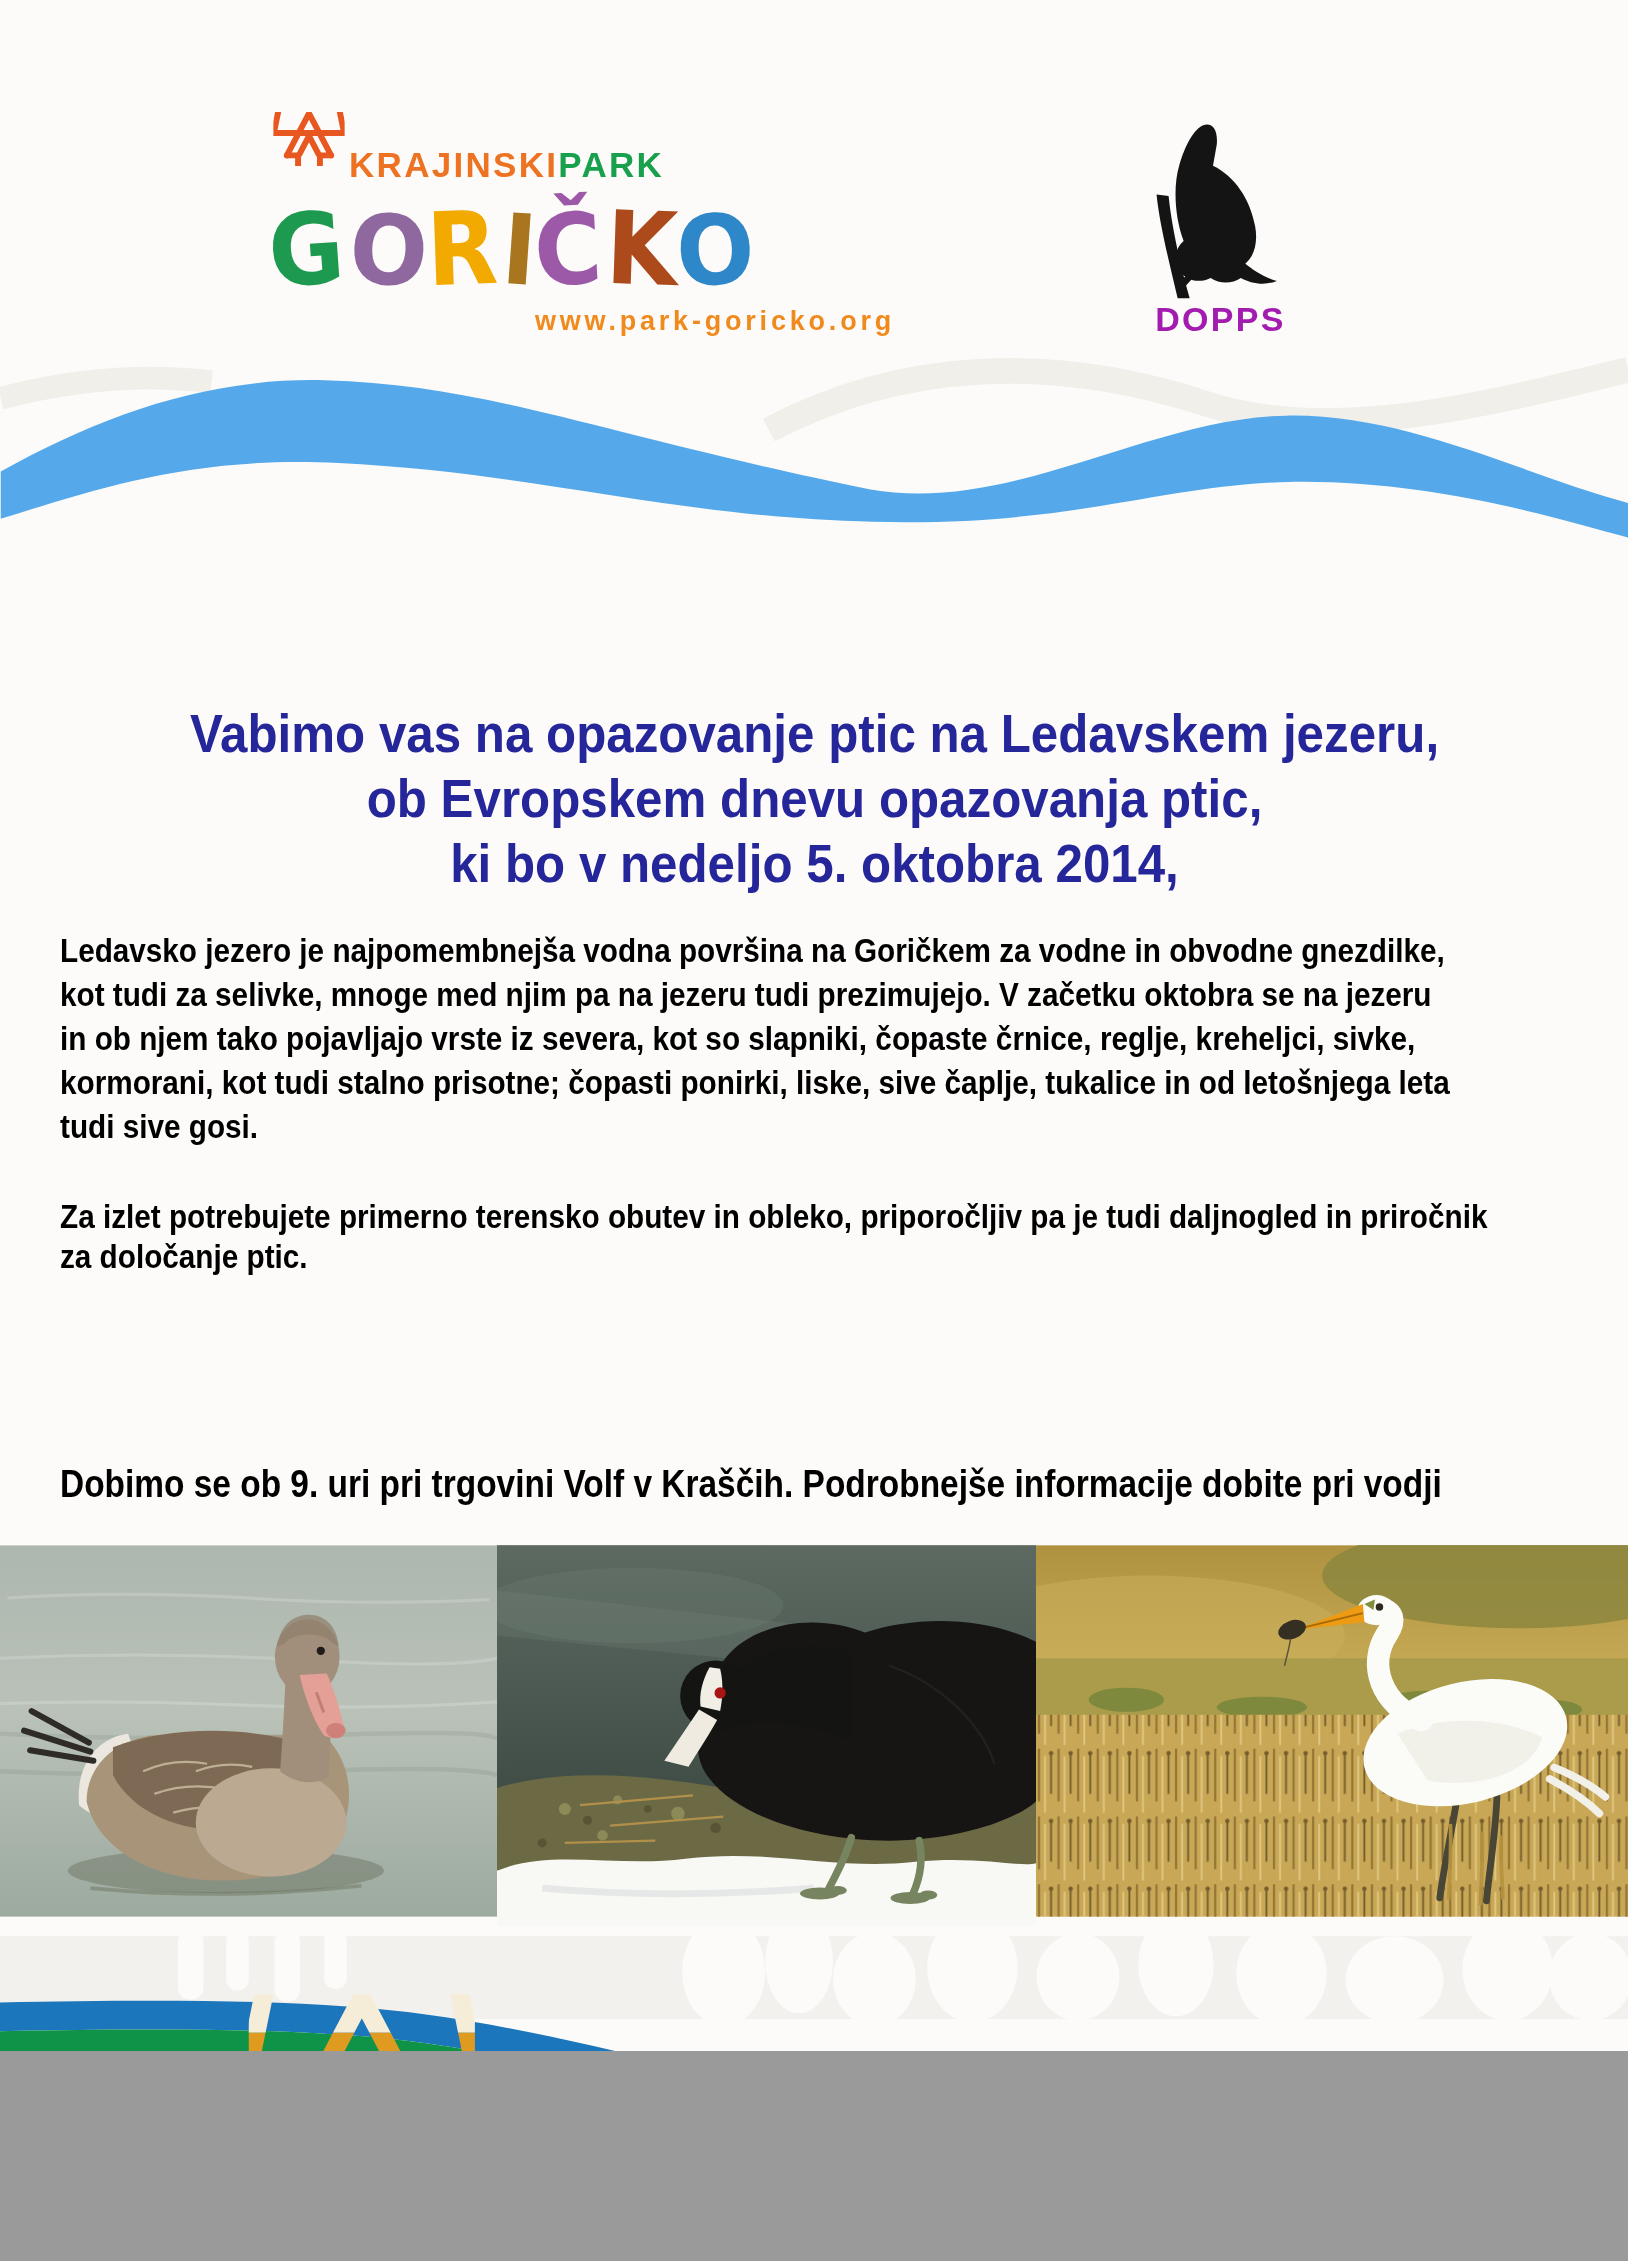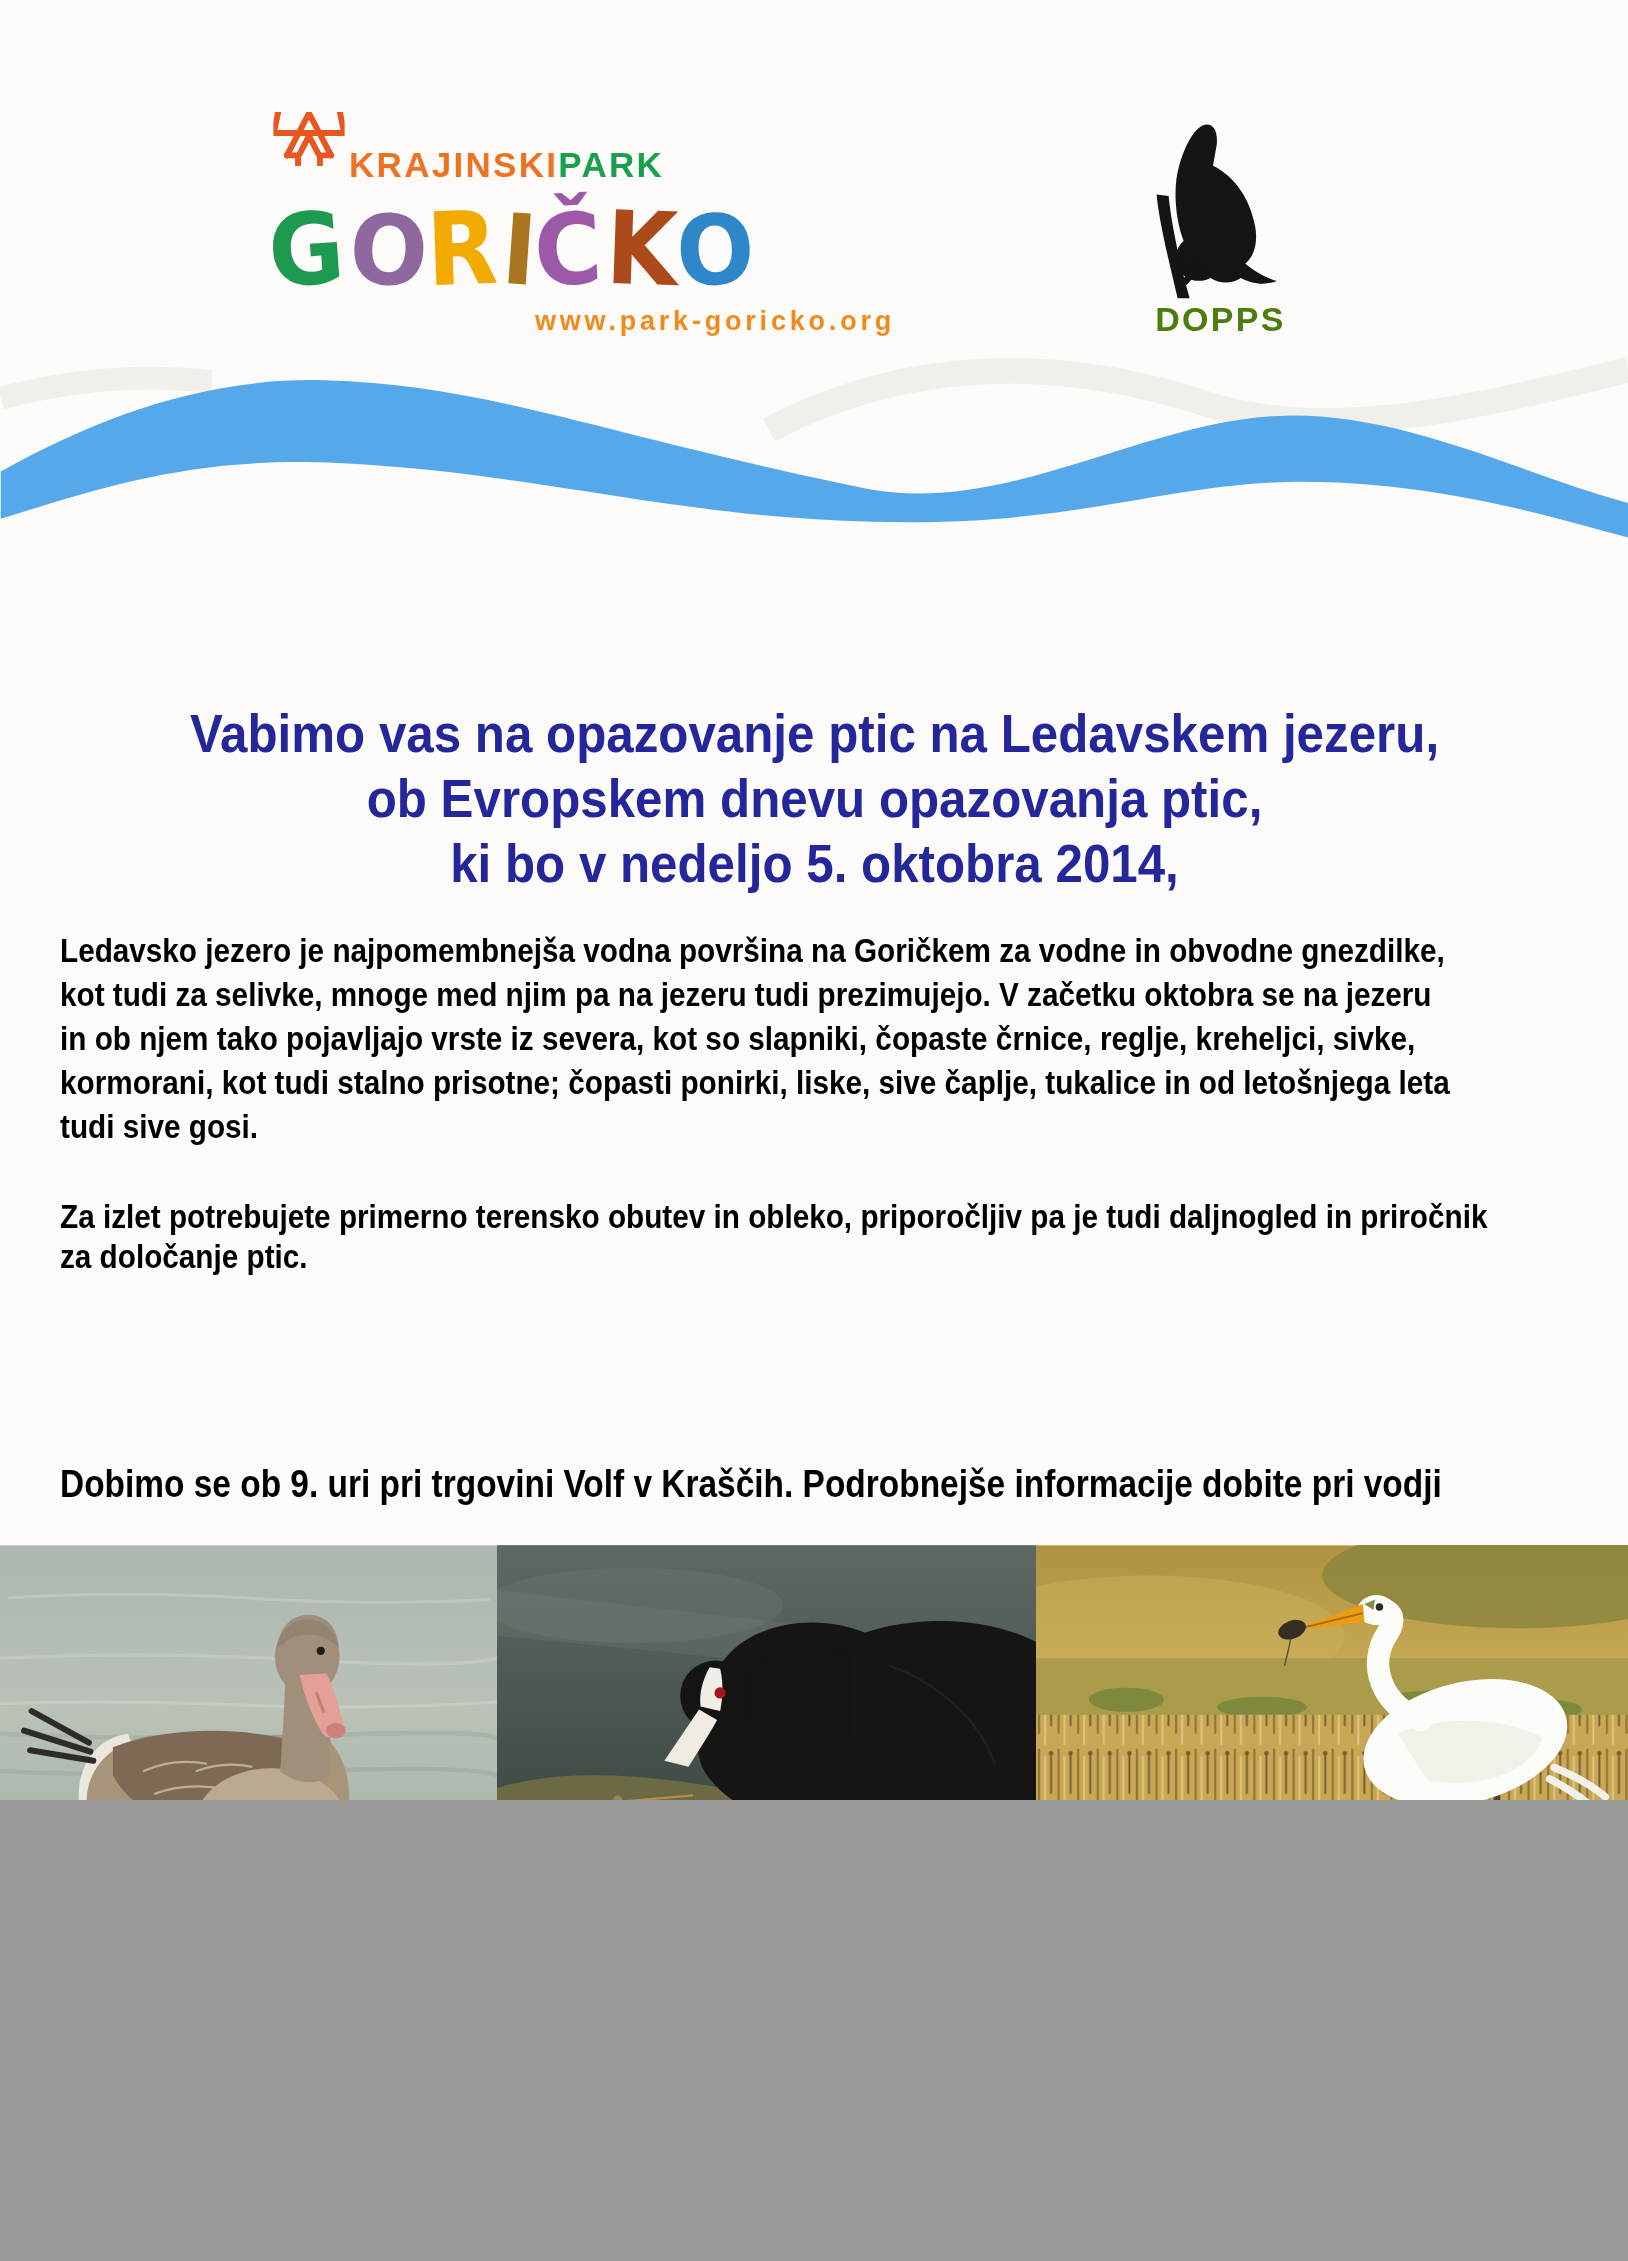--- a/index.html
+++ b/index.html
@@ -1,17 +1,17 @@
 <!DOCTYPE html>
 <html style="font-size:12px"><head>
 <meta charset="utf-8">
 <style>
   html,body{margin:0;padding:0;background:#9a9a9a;}
   .page{
-    position:relative;width:1629px;height:1800px;margin:0 auto;
+    position:relative;width:1629px;height:2051px;margin:0 auto;
     background:#FCFBF9;overflow:hidden;
     font-family:"Liberation Sans",sans-serif;
   }
   .page *{box-sizing:border-box;}
   svg{display:block;}
 
   
   .park-logo{position:absolute;left:271px;top:112px;width:648px;height:241px;}
   .park-tree{position:absolute;left:1.5px;top:0;}
   .park-line1{position:absolute;left:78px;top:33px;font-size:35px;font-weight:bold;letter-spacing:2.3px;white-space:pre;}
@@ -84,21 +84,21 @@
   <div class="dopps">
     <svg width="173" height="181" viewBox="0 0 230 240">
       <path d="M30,100 C34,140 48,195 58,238 L74,238 C62,196 50,142 46,102 Z" fill="#141414"></path>
       <path d="M92,8 C104,4 112,14 110,34 L105,62 C134,76 154,106 161,142
                C165,164 160,182 148,192 C158,200 172,210 190,215
                C173,222 155,218 142,211 C130,219 114,219 102,211
                C86,219 68,214 60,200 C52,186 56,170 66,162
                C54,130 52,90 60,62 C68,34 80,13 92,8 Z" fill="#141414"></path>
       <path d="M86,196 L64,220" stroke="#141414" stroke-width="9" stroke-linecap="round"></path>
     </svg>
-    <div class="dopps-label" style="color: #4d7c0f;">DOPPS</div>
+    <div class="dopps-label" style="color: #a21caf;">DOPPS</div>
   </div>
 
   <svg class="top-wave" width="1629" height="241" viewBox="0 0 2161 320">
     <path d="M1020,150 C1200,55 1400,50 1600,115 C1760,168 1960,120 2161,70" fill="none" stroke="#F1EFEA" stroke-width="34"></path>
     <path d="M0,108 C90,84 180,74 280,86" fill="none" stroke="#F1EFEA" stroke-width="30"></path>
     <path d="M0,205 C130,133 270,80 430,84 C650,90 790,155 1155,229
              C1340,262 1525,134 1707,131 C1865,128 2015,207 2161,247
              L2161,293 C2040,259 1885,216 1710,219 C1540,223 1420,279 1158,272
              C885,265 715,207 448,194 C255,184 125,229 0,268 Z" fill="#55A9EA"></path>
   </svg>

